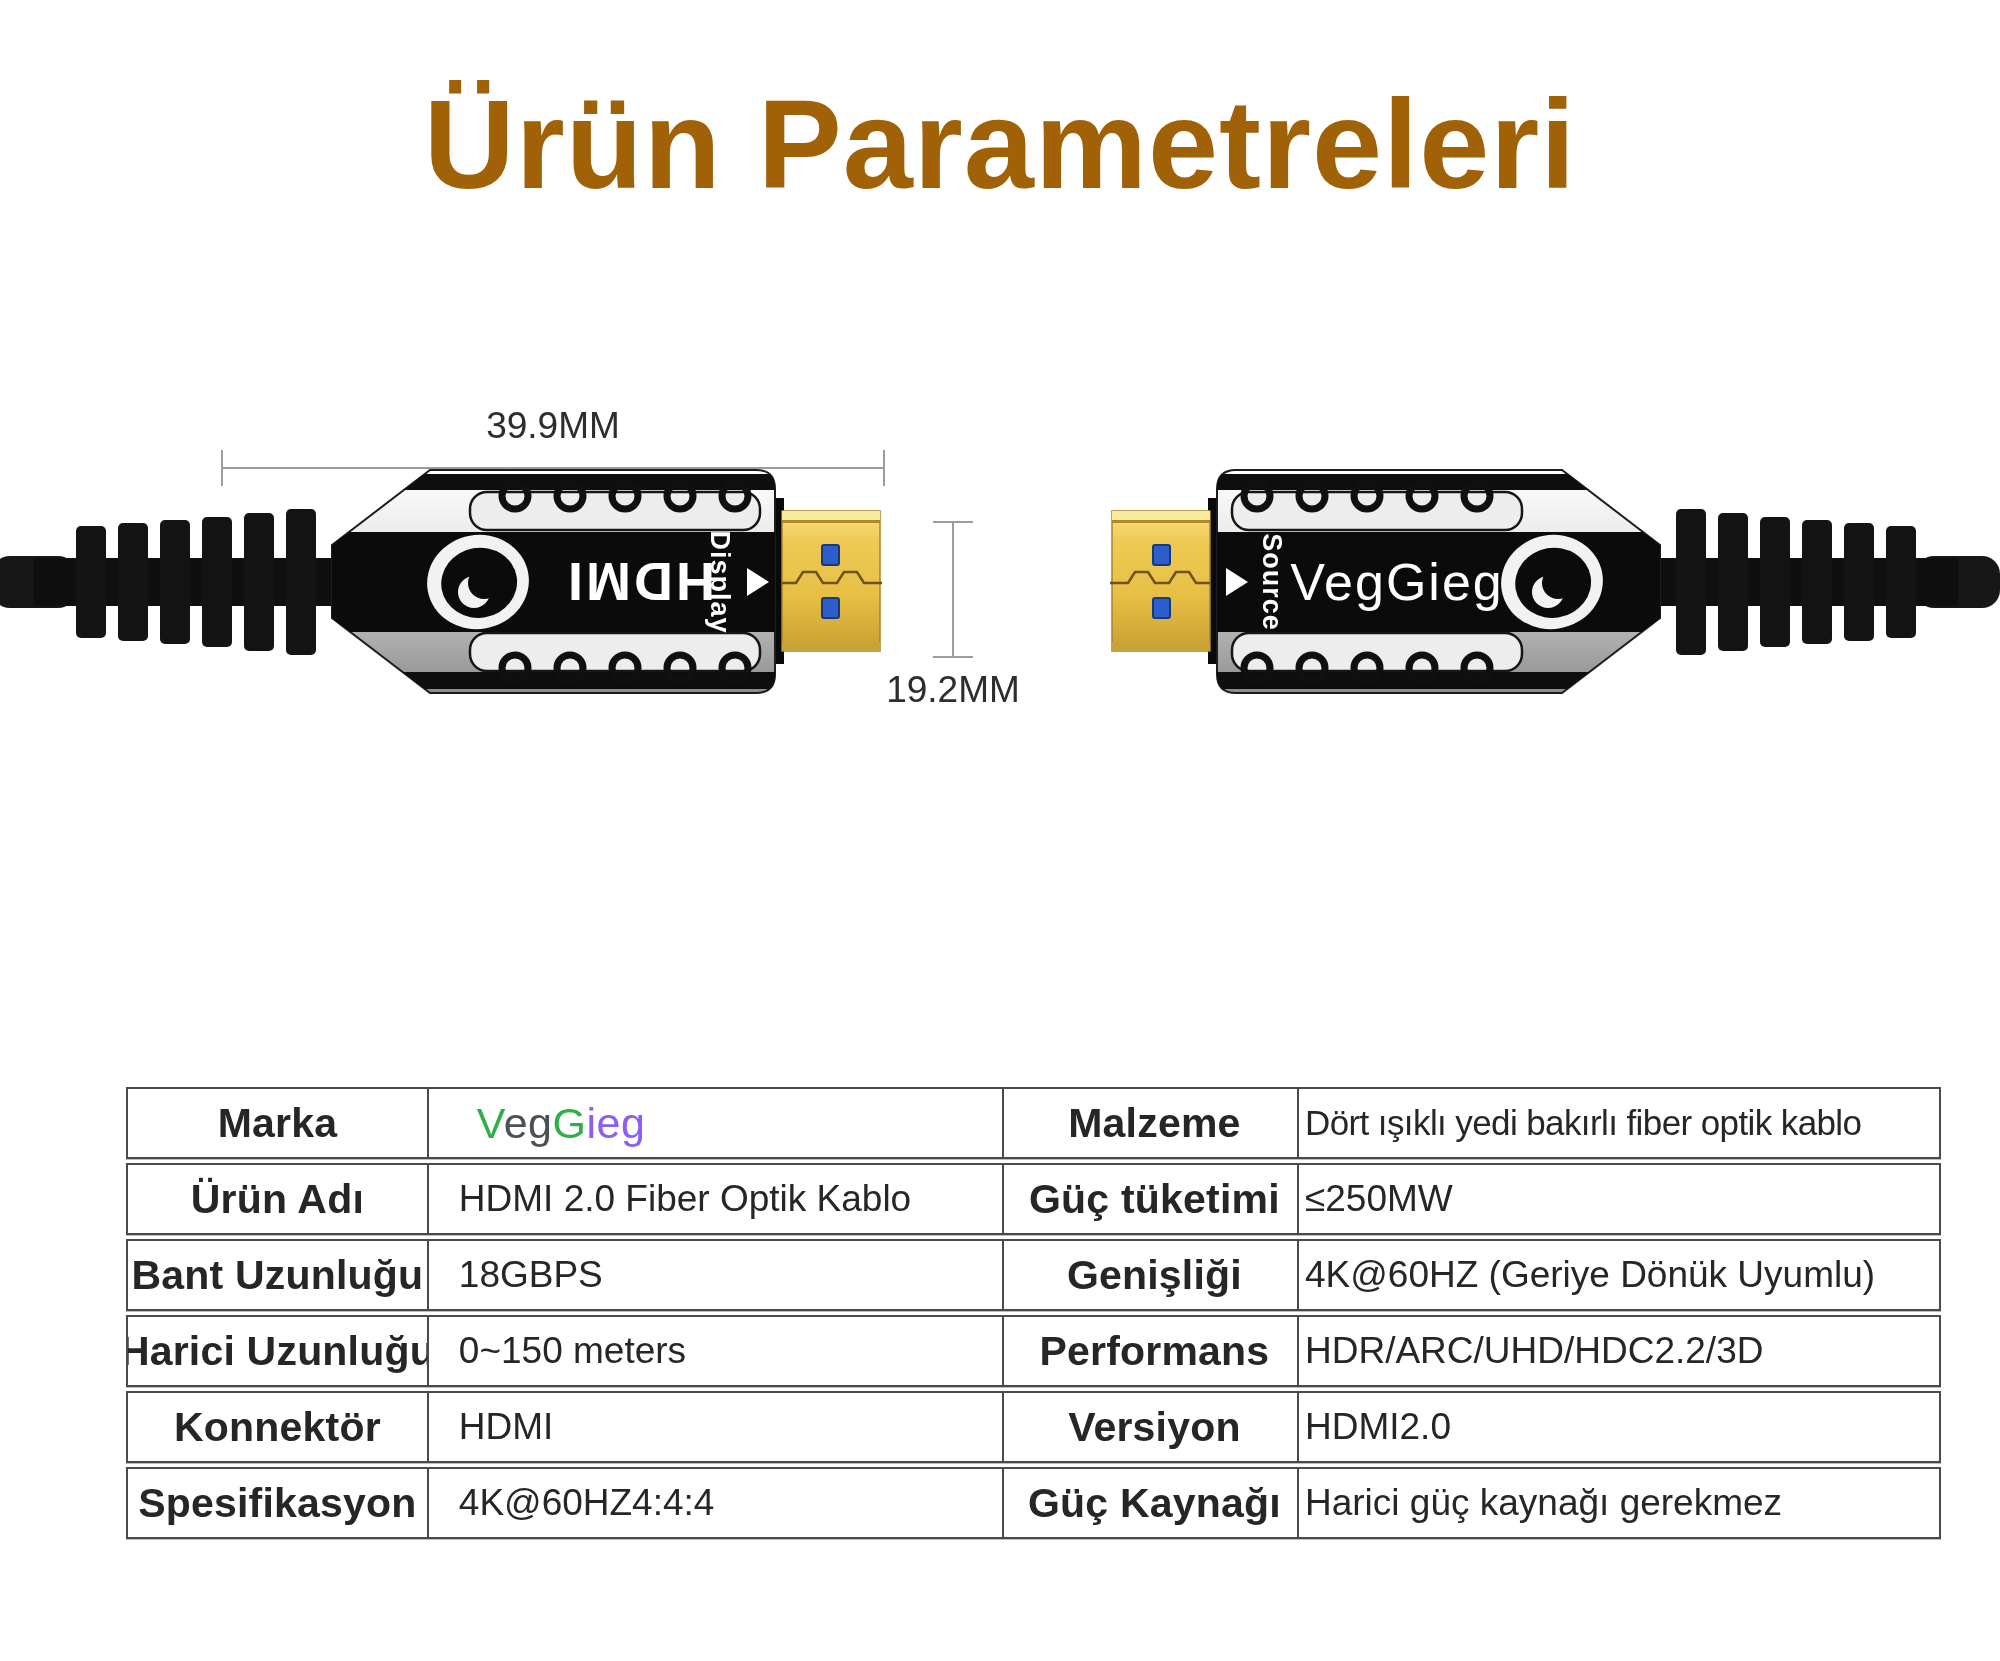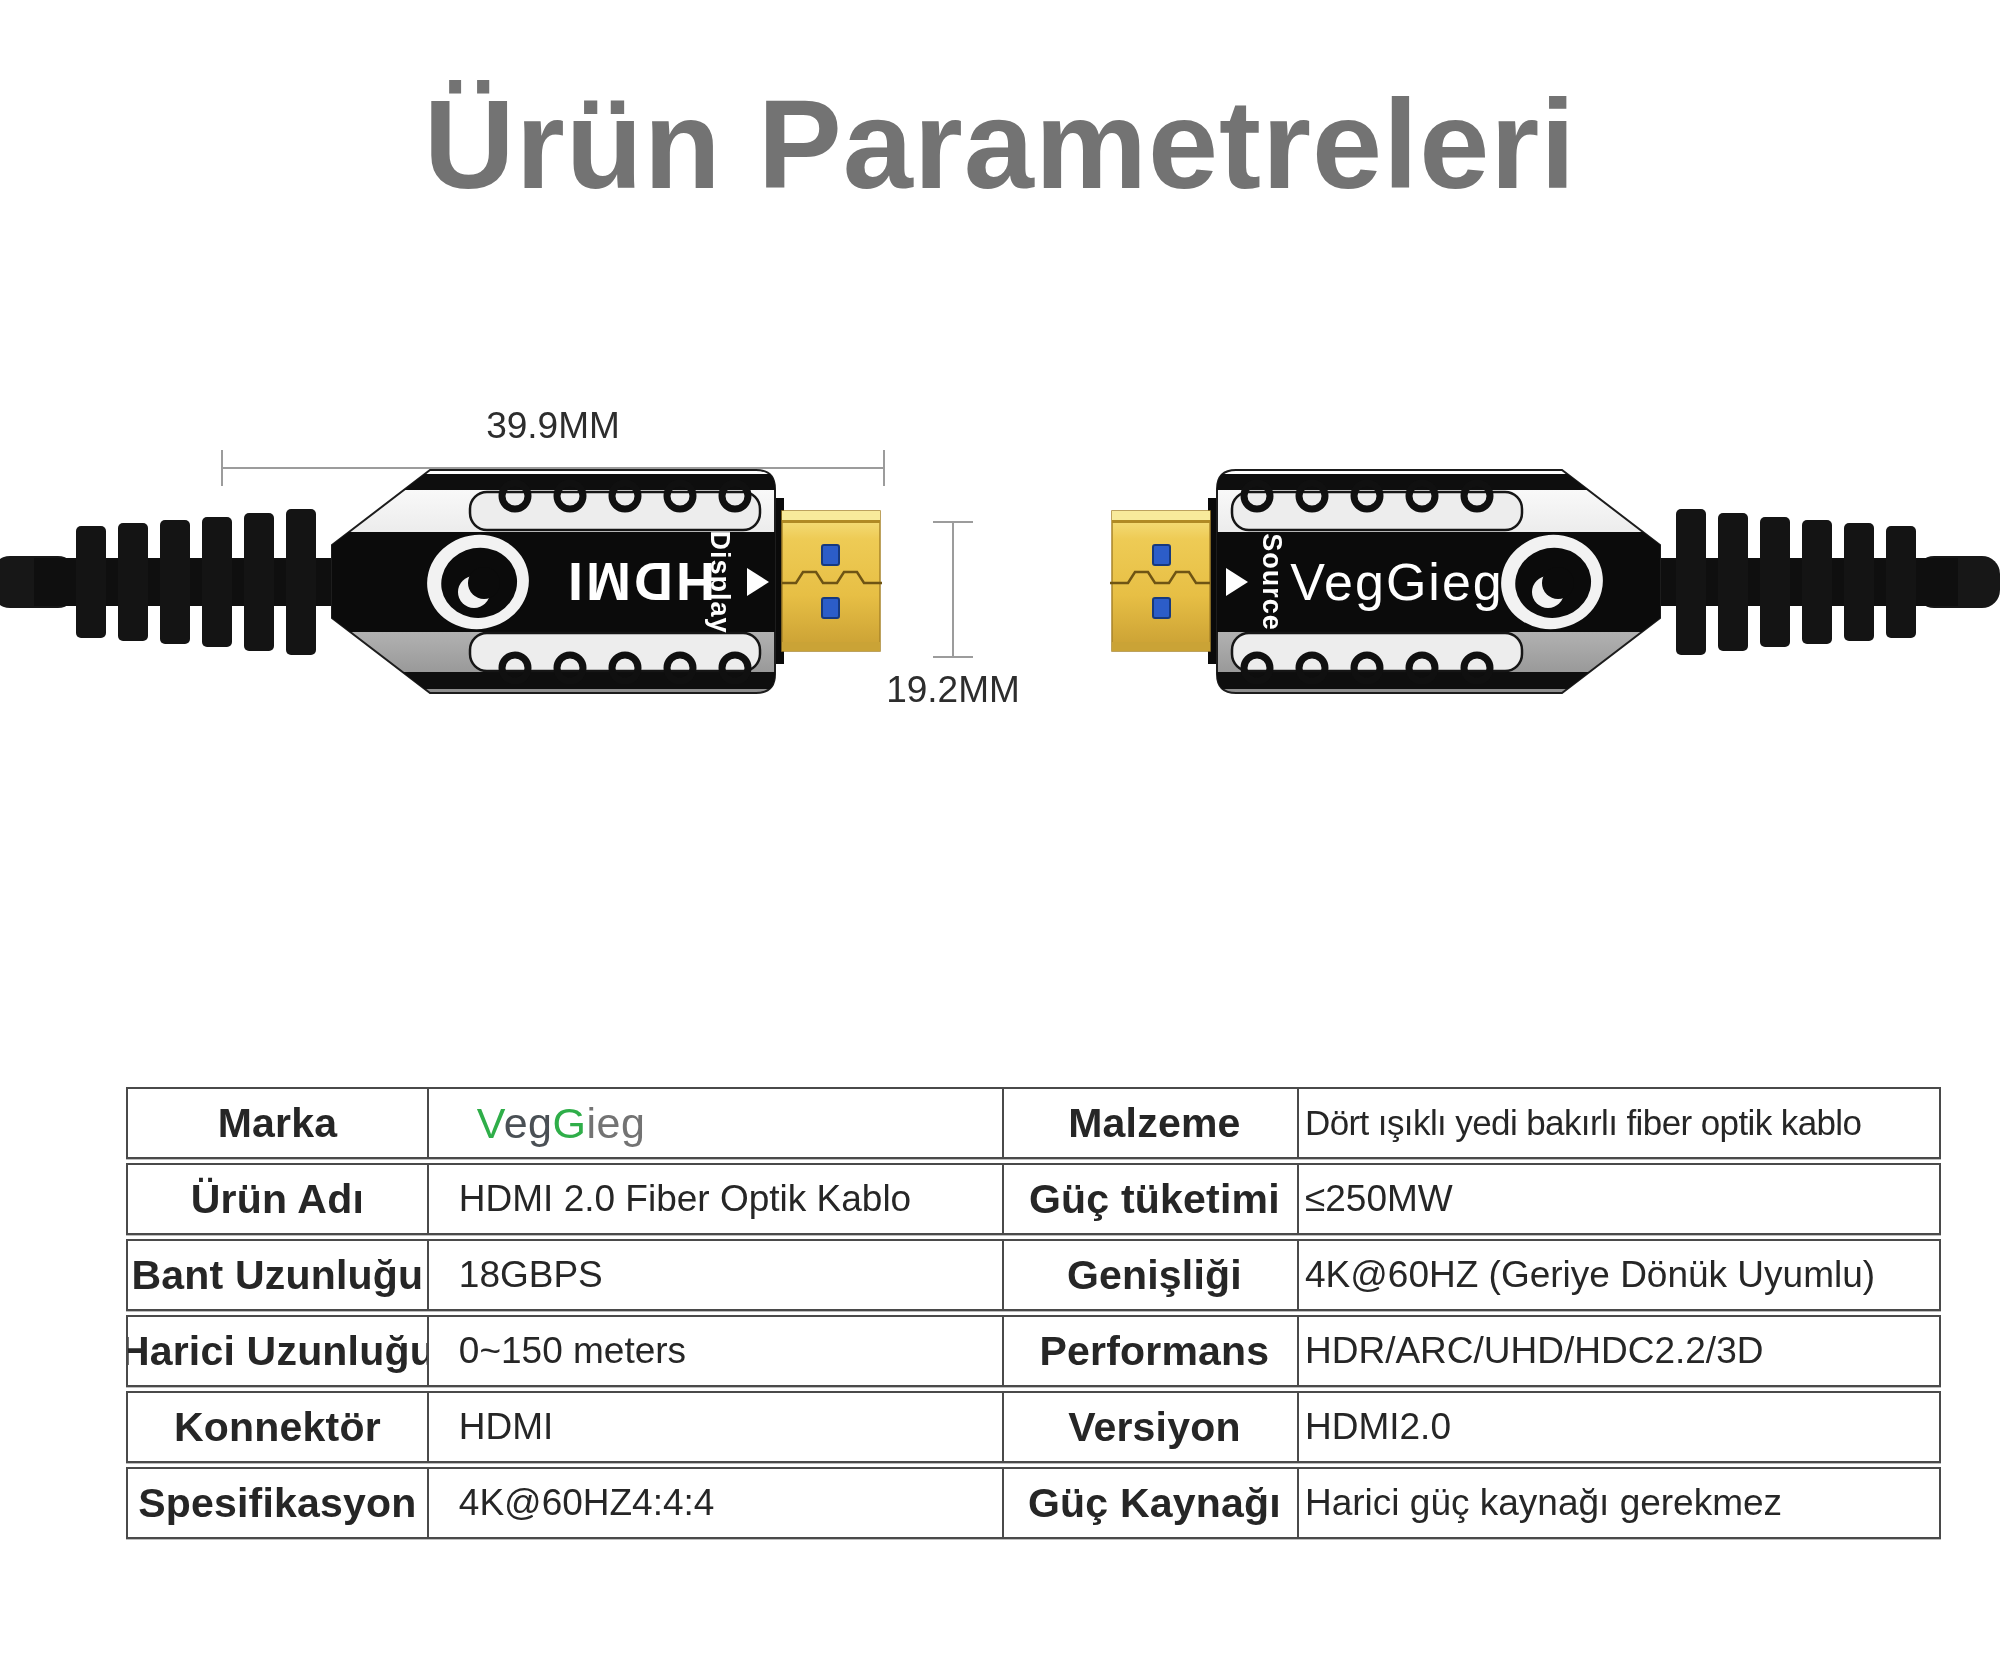--- a/index.html
+++ b/index.html
@@ -3,21 +3,21 @@
 <meta charset="utf-8">
 <style>
   html,body{margin:0;padding:0;background:#ffffff;}
   .page{
     position:relative;width:2000px;height:1661px;background:#ffffff;
     overflow:hidden;font-family:"Liberation Sans",sans-serif;
   }
   .page-title{
     position:absolute;top:72px;left:0;width:2000px;margin:0;
     text-align:center;font-size:126px;font-weight:700;letter-spacing:1px;
-    color:#737373;
+    color:#a16207;
   }
   .diagram{position:absolute;top:0;left:0;}
   
   .spec-table{
     position:absolute;left:87px;top:1087px;width:1854px;
     color:#262626;
   }
   .spec-row{
     display:flex;align-items:stretch;border:2px solid #4a4a4a;
     background:#ffffff;margin-bottom:4px;height:68px;
@@ -149,21 +149,21 @@
     </g>
     <text x="953" y="702" text-anchor="middle" font-family="Liberation Sans, sans-serif" font-size="37" fill="#2d2d2d">19.2MM</text>
   </svg>
 
   <div class="spec-table">
 
     <div class="spec-row">
       <div class="cell label c1">Marka</div>
       <div class="cell value c2">
         <span class="brand-logo">
-          <span style="color: rgb(47, 174, 73);">V</span><span style="color: rgb(74, 80, 85);">eg</span><span style="color: rgb(47, 174, 73);">G</span><span style="color: #737373;">ieg</span>
+          <span style="color: rgb(47, 174, 73);">V</span><span style="color: rgb(74, 80, 85);">eg</span><span style="color: rgb(47, 174, 73);">G</span><span style="color: #8b5cf6;">ieg</span>
         </span>
       </div>
       <div class="cell label c3">Malzeme</div>
       <div class="cell value c4 fit">Dört ışıklı yedi bakırlı fiber optik kablo</div>
     </div>
 
     <div class="spec-row">
       <div class="cell label c1">Ürün Adı</div>
       <div class="cell value c2">HDMI 2.0 Fiber Optik Kablo</div>
       <div class="cell label c3">Güç tüketimi</div>

